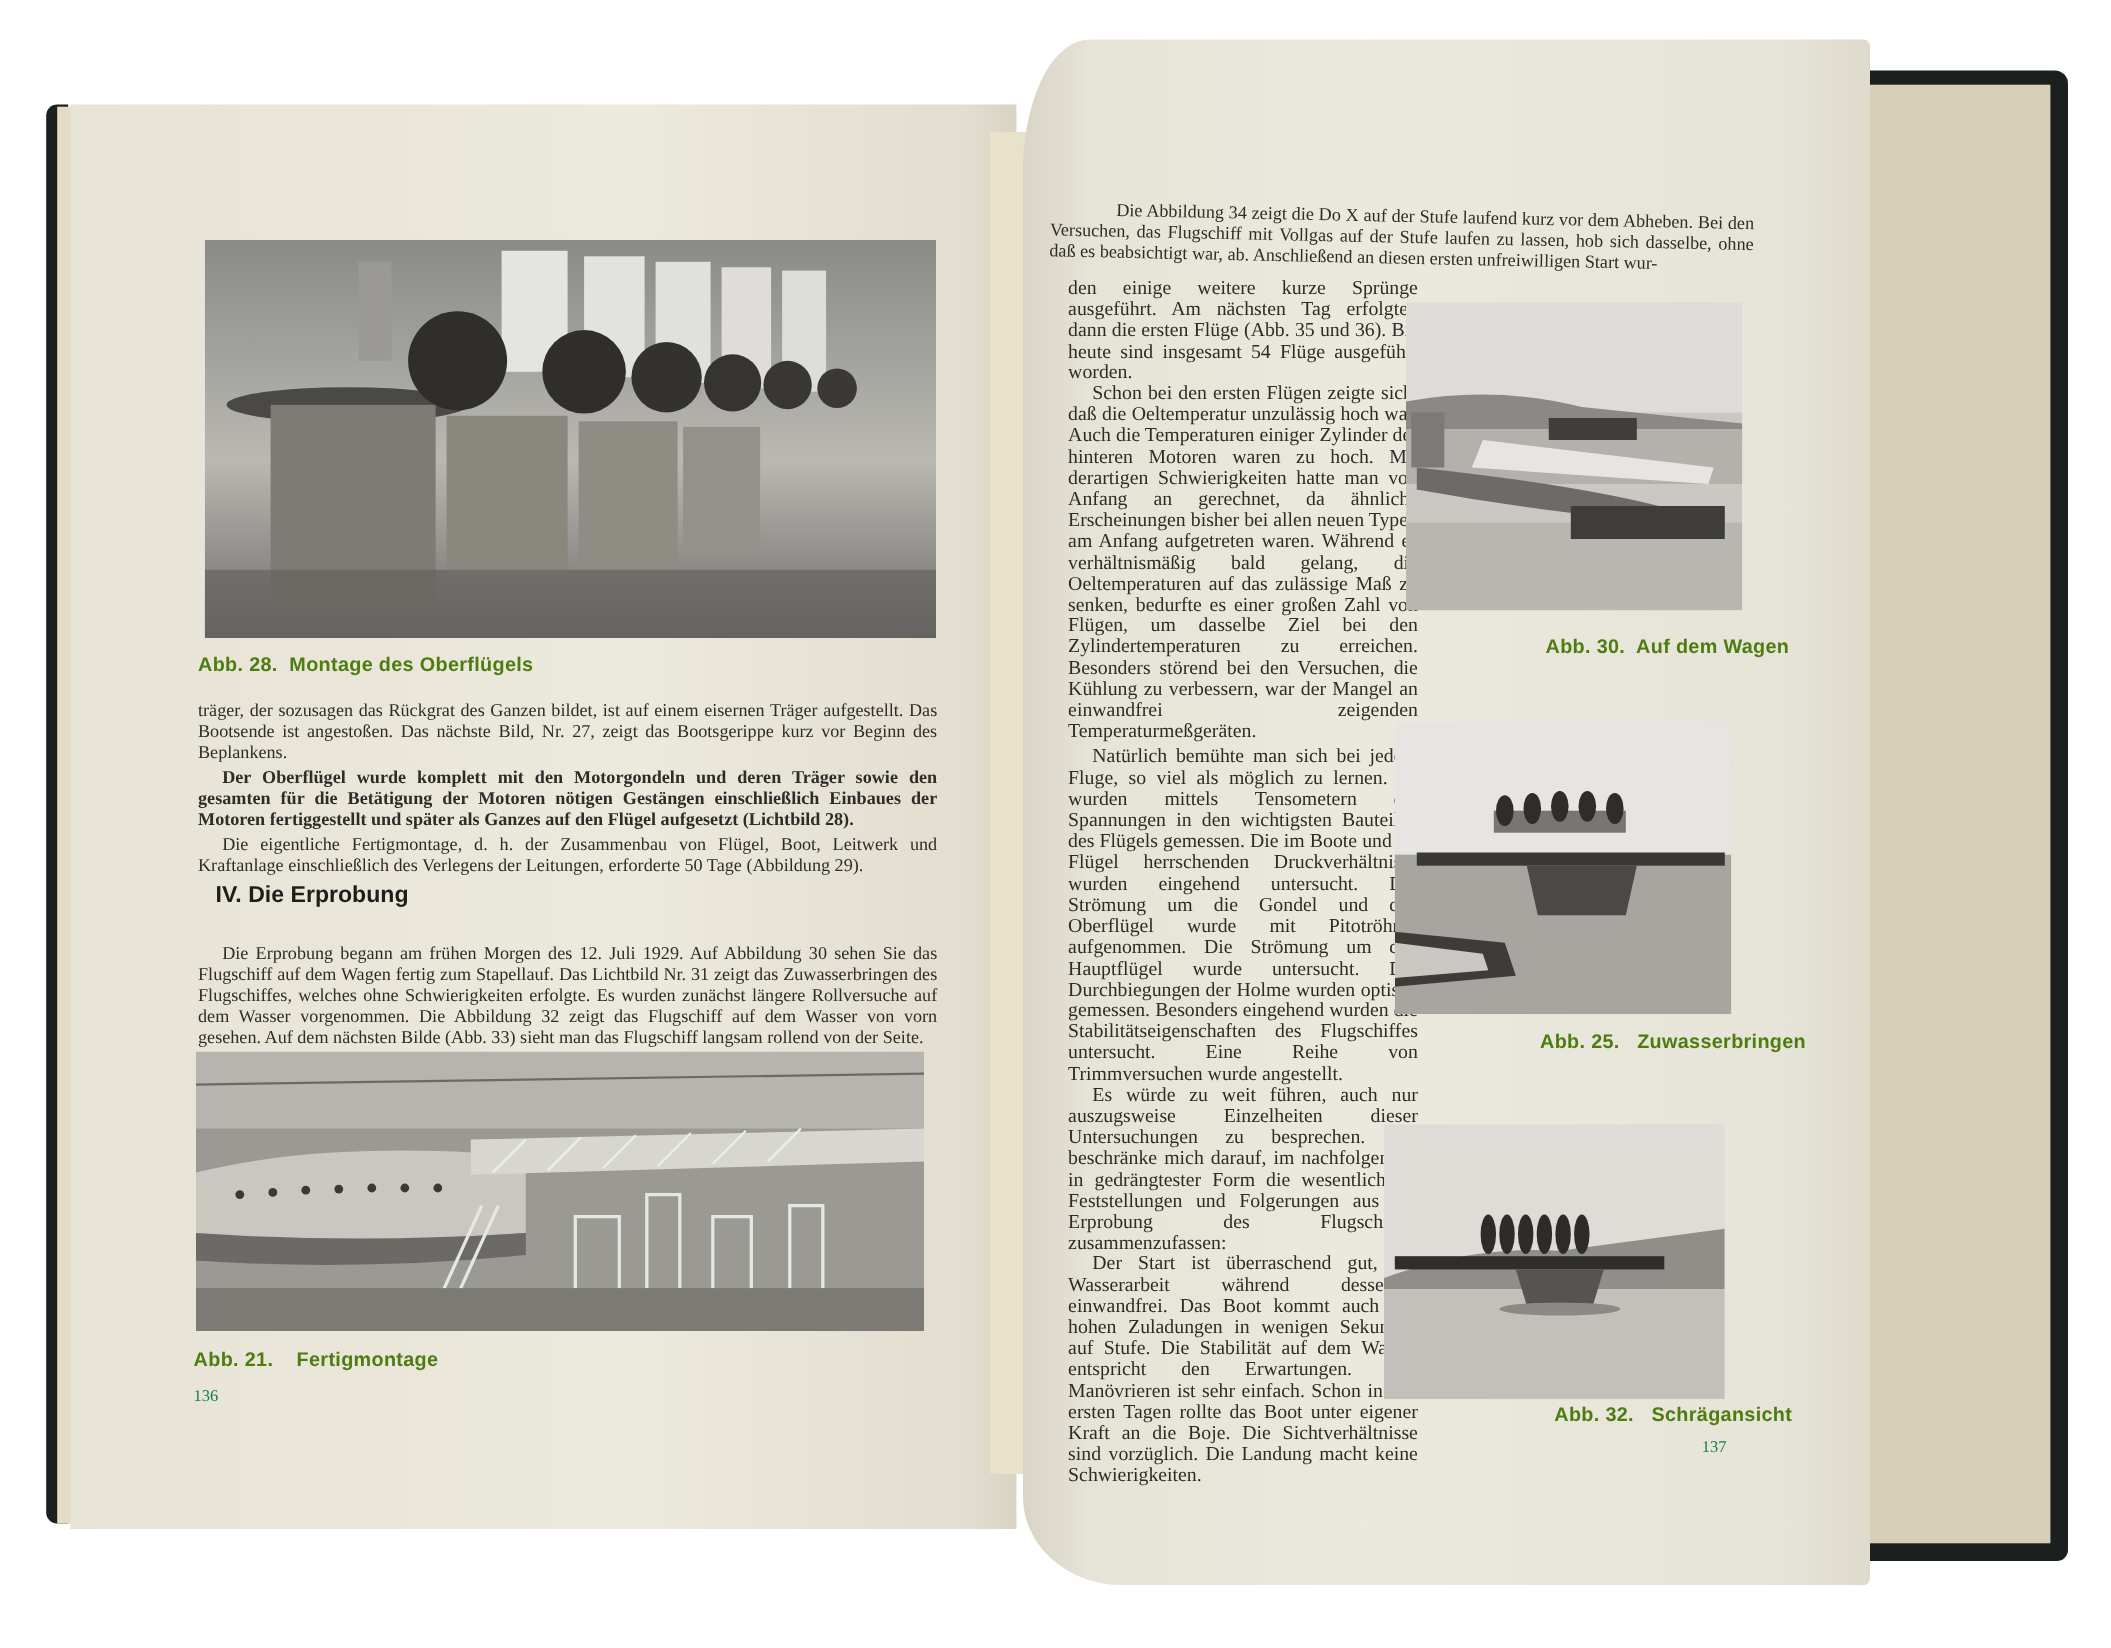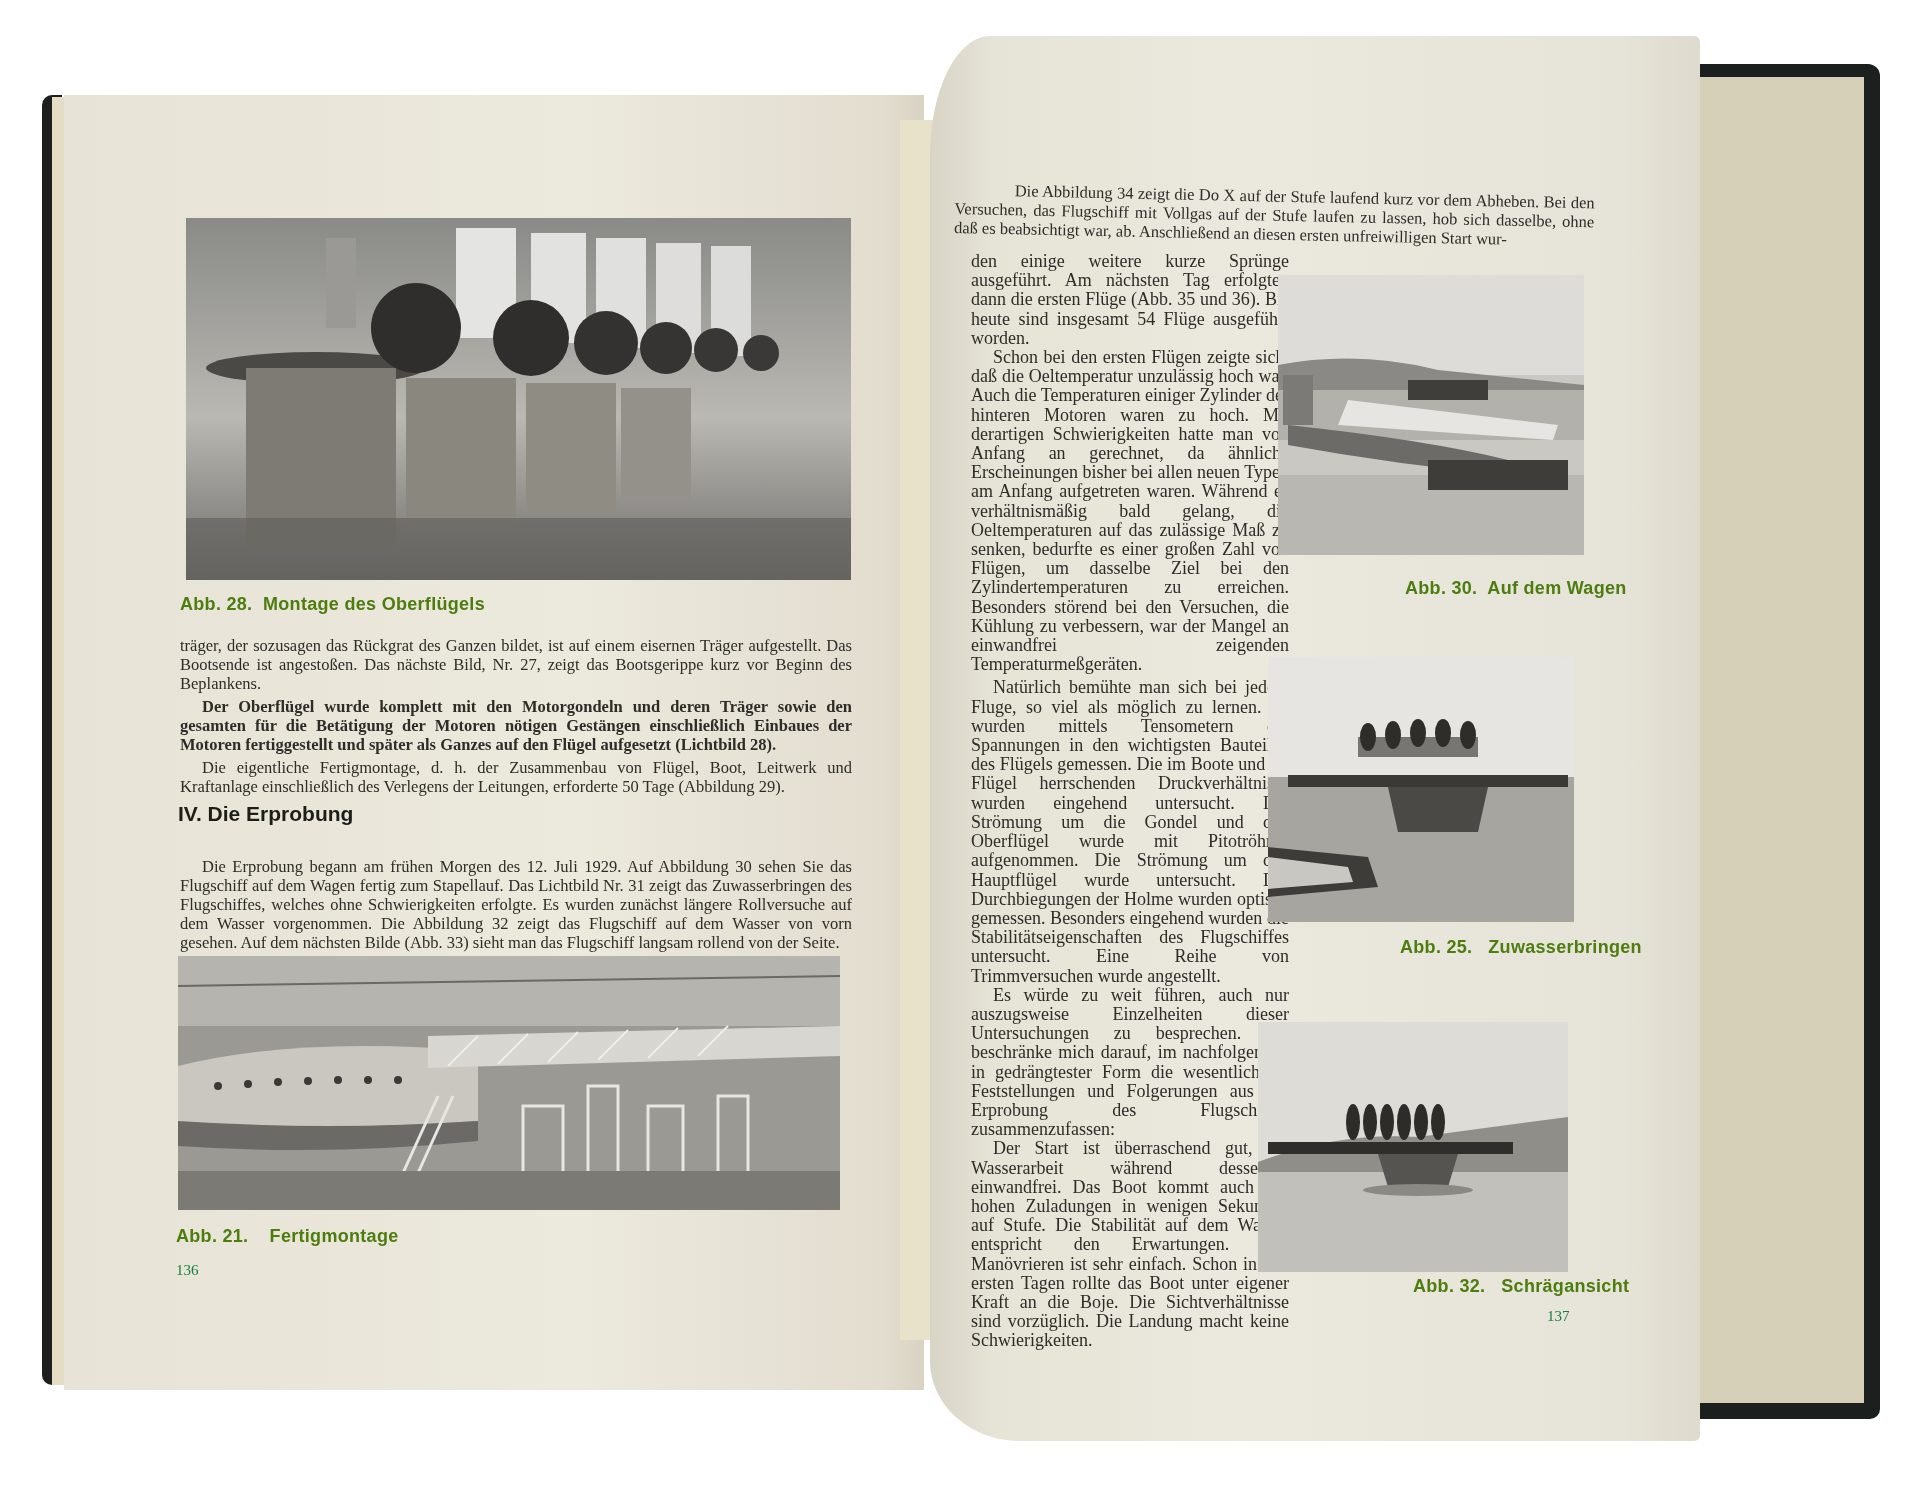--- a/index.html
+++ b/index.html
@@ -71,21 +71,21 @@
   </svg>
 </div>
 <div class="caption" style="left:180px; top:594px;">Abb. 28.  Montage des Oberflügels</div>
 
 <div class="txt" style="left:180px; top:636px; width:672px;">
   <p class="ni">träger, der sozusagen das Rückgrat des Ganzen bildet, ist auf einem eisernen Träger aufgestellt. Das Bootsende ist angestoßen. Das nächste Bild, Nr. 27, zeigt das Bootsgerippe kurz vor Beginn des Beplankens.</p>
   <p style="margin-top:4px;font-weight:bold;">Der Oberflügel wurde komplett mit den Motorgondeln und deren Träger sowie den gesamten für die Betätigung der Motoren nötigen Gestängen einschließlich Einbaues der Motoren fertiggestellt und später als Ganzes auf den Flügel aufgesetzt (Lichtbild 28).</p>
   <p style="margin-top:4px;">Die eigentliche Fertigmontage, d. h. der Zusammenbau von Flügel, Boot, Leitwerk und Kraftanlage einschließlich des Verlegens der Leitungen, erforderte 50 Tage (Abbildung 29).</p>
 </div>
 
-<div class="heading" style="left:178px; top:802px;">IV. Die Erprobung</div>
+<div class="heading" style="left:196px; top:802px;">IV. Die Erprobung</div>
 
 <div class="txt" style="left:180px; top:857px; width:672px;">
   <p>Die Erprobung begann am frühen Morgen des 12. Juli 1929. Auf Abbildung 30 sehen Sie das Flugschiff auf dem Wagen fertig zum Stapellauf. Das Lichtbild Nr. 31 zeigt das Zuwasserbringen des Flugschiffes, welches ohne Schwierigkeiten erfolgte. Es wurden zunächst längere Rollversuche auf dem Wasser vorgenommen. Die Abbildung 32 zeigt das Flugschiff auf dem Wasser von vorn gesehen. Auf dem nächsten Bilde (Abb. 33) sieht man das Flugschiff langsam rollend von der Seite.</p>
 </div>
 
 <div class="photo" style="left:178px; top:956px; width:662px; height:254px;">
   <svg viewBox="0 0 662 254" preserveAspectRatio="none">
     <rect width="662" height="254" fill="#9a9994"></rect>
     <rect width="662" height="70" fill="#b5b4ae"></rect>
     <line x1="0" y1="30" x2="662" y2="20" stroke="#6a6965" stroke-width="2"></line>

